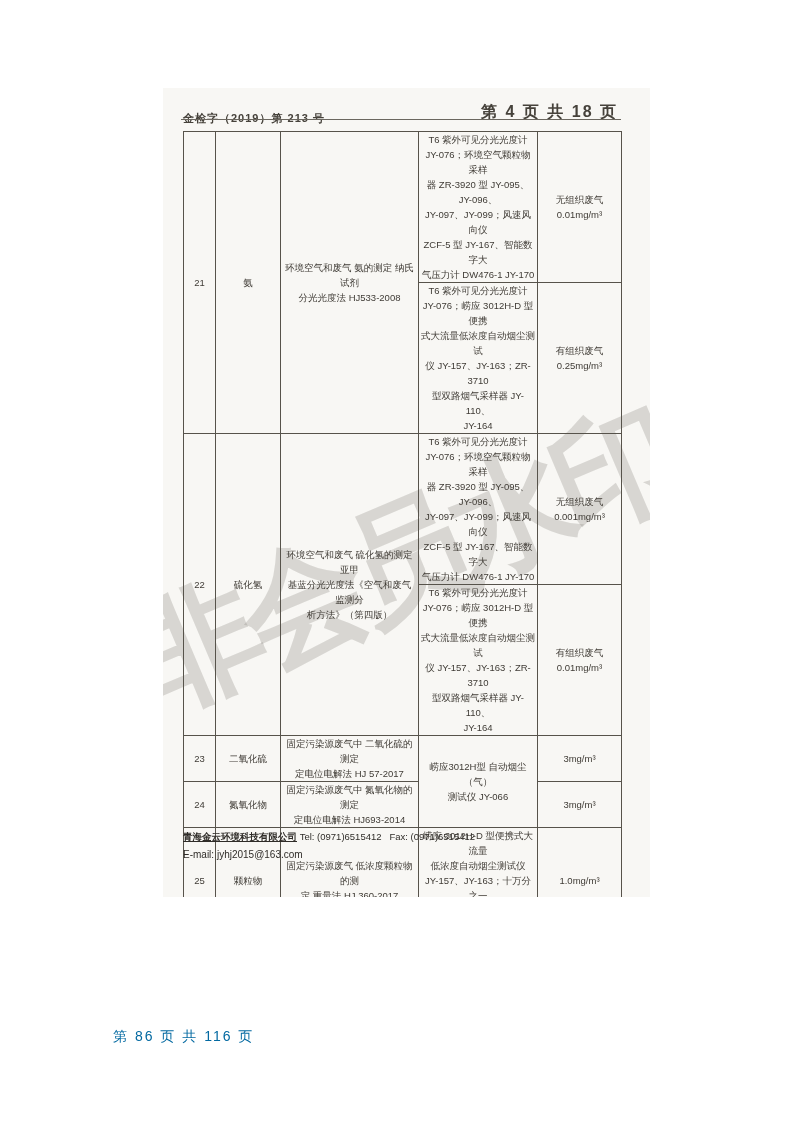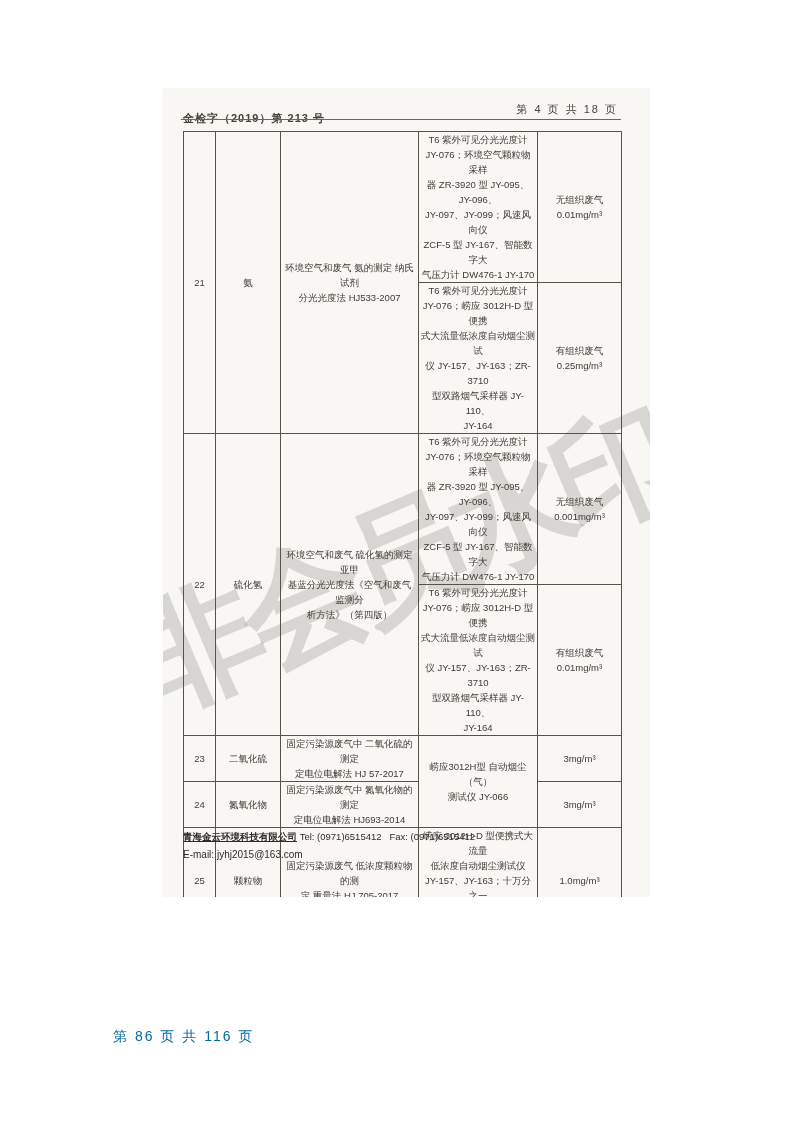--- a/index.html
+++ b/index.html
@@ -17,21 +17,21 @@
     font-size:125px;font-weight:bold;letter-spacing:-12px;
     color:rgba(142,140,134,0.30);
     transform:rotate(-23deg);transform-origin:0 50%;
     white-space:nowrap;pointer-events:none;
   }
   .doc-header-left{
     position:absolute;left:20px;top:23px;font-size:11px;font-weight:600;
     letter-spacing:1px;color:#46423b;
   }
   .doc-header-right{
-    position:absolute;right:32px;top:14px;font-size:11px;font-weight:400;
+    position:absolute;right:32px;top:14px;font-size:16px;font-weight:700;
     letter-spacing:2px;color:#46423b;
   }
   .header-rule{
     position:absolute;left:18px;top:31px;width:440px;height:1px;
     background:#6b675f;
   }
   .doc-table{
     position:absolute;left:20px;top:43px;
     border-collapse:collapse;table-layout:fixed;width:438px;
   }
@@ -76,21 +76,21 @@
         <col class="col-method">
         <col class="col-instr">
         <col class="col-result">
     </colgroup>
     <tbody>
 
       <tr style="height:98px;">
         <td rowspan="2">21</td>
         <td rowspan="2">氨</td>
         <td rowspan="2" class="pre">环境空气和废气 氨的测定 纳氏试剂
-分光光度法 HJ533-2007</td>
+分光光度法 HJ533-2008</td>
         <td class="pre">T6 紫外可见分光光度计
 JY-076；环境空气颗粒物采样
 器 ZR-3920 型 JY-095、JY-096、
 JY-097、JY-099；风速风向仪
 ZCF-5 型 JY-167、智能数字大
 气压力计 DW476-1 JY-170</td>
         <td>
           <div class="result-line">无组织废气</div>
           <div class="result-line">0.01mg/m³</div>
         </td>
@@ -157,21 +157,21 @@
 定电位电解法 HJ693-2014</td>
         <td>
           <div class="result-line">3mg/m³</div>
         </td>
       </tr>
 
       <tr style="height:69px;">
         <td>25</td>
         <td>颗粒物</td>
         <td class="pre">固定污染源废气 低浓度颗粒物的测
-定 重量法 HJ 705-2017</td>
+定 重量法 HJ 360-2017</td>
         <td class="pre">崂应 3012H-D 型便携式大流量
 低浓度自动烟尘测试仪
 JY-157、JY-163；十万分之一
 天平 QUINTIX65-1CN JY-158</td>
         <td>
           <div class="result-line">1.0mg/m³</div>
         </td>
       </tr>
 
     </tbody>

